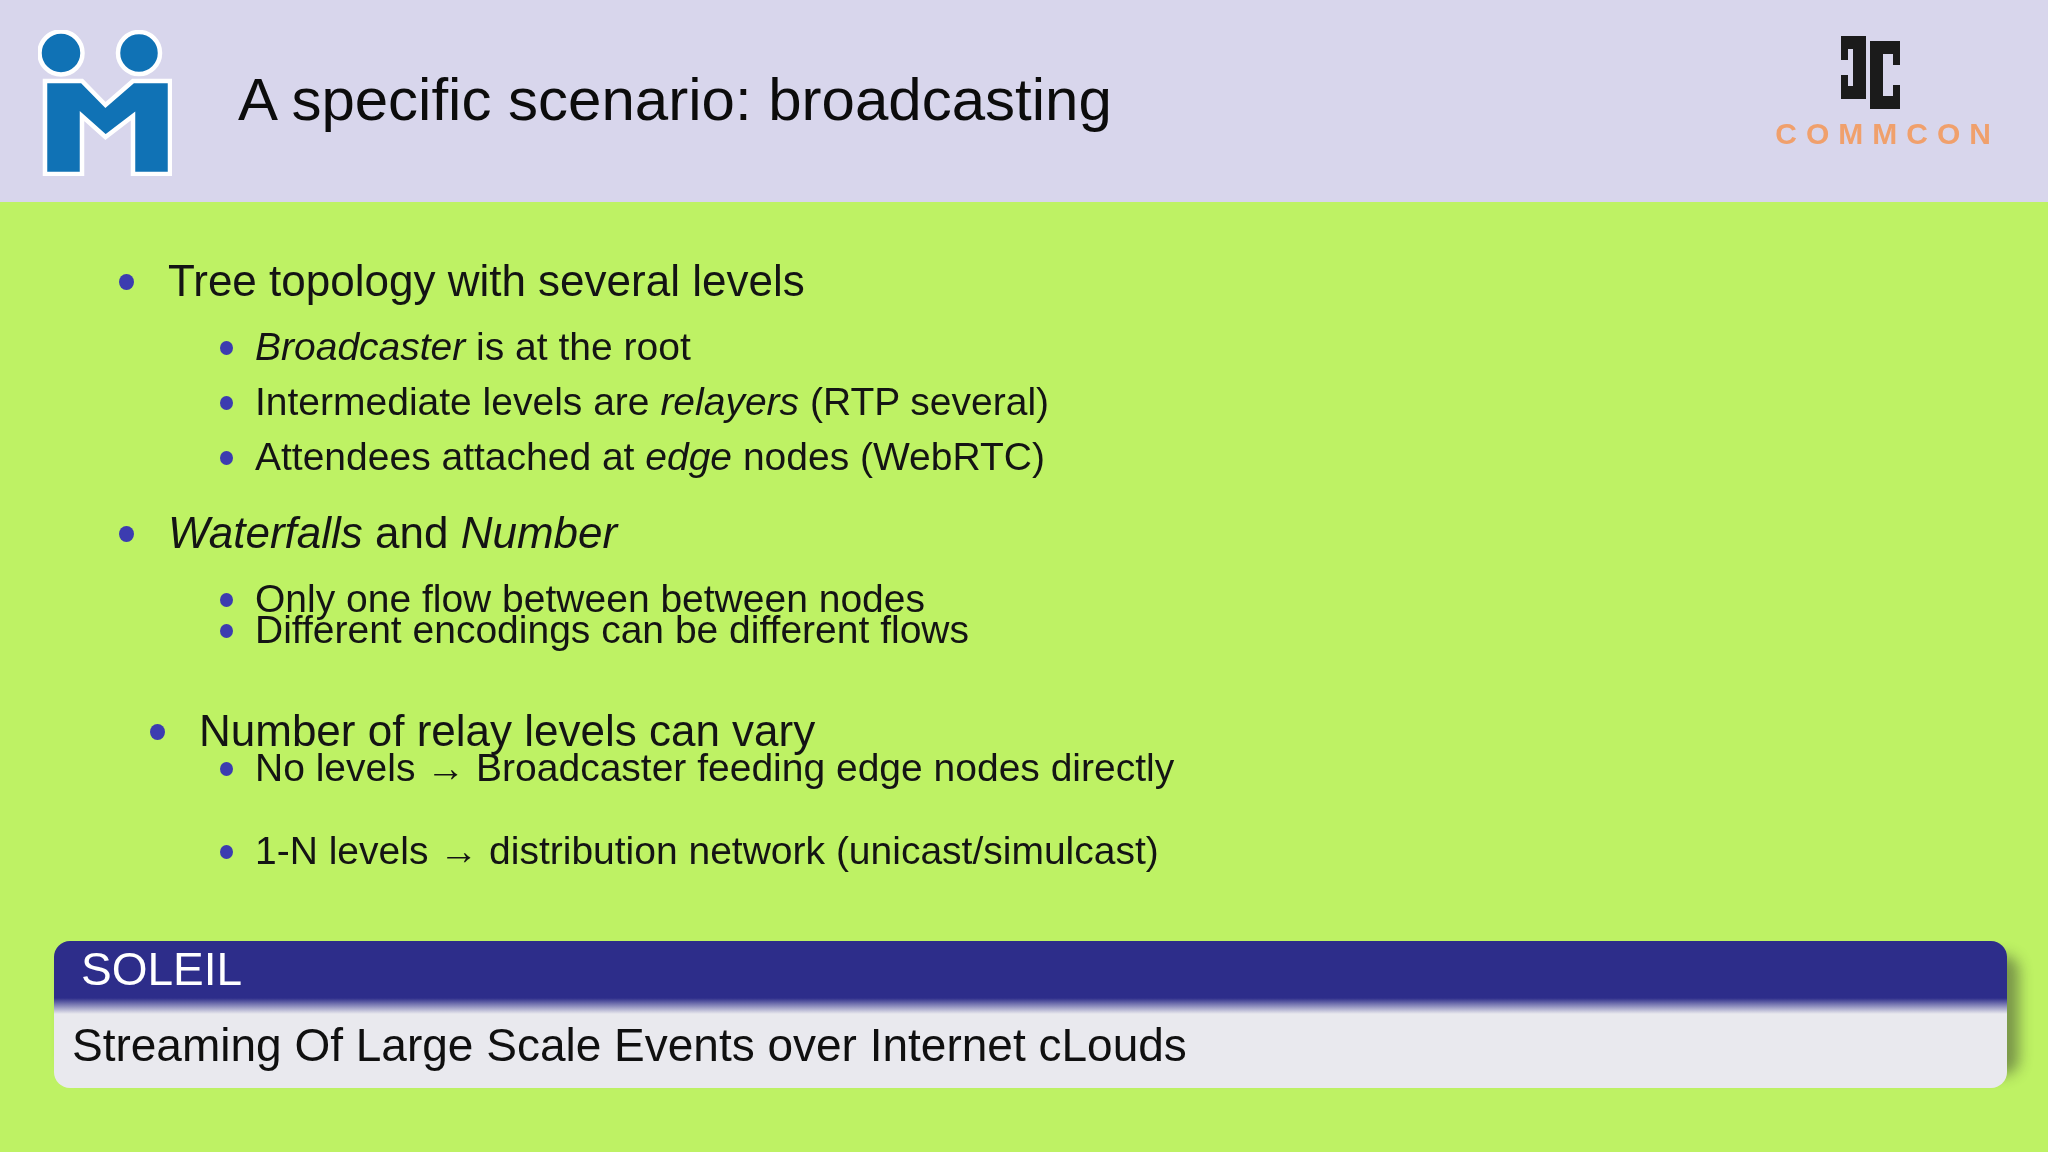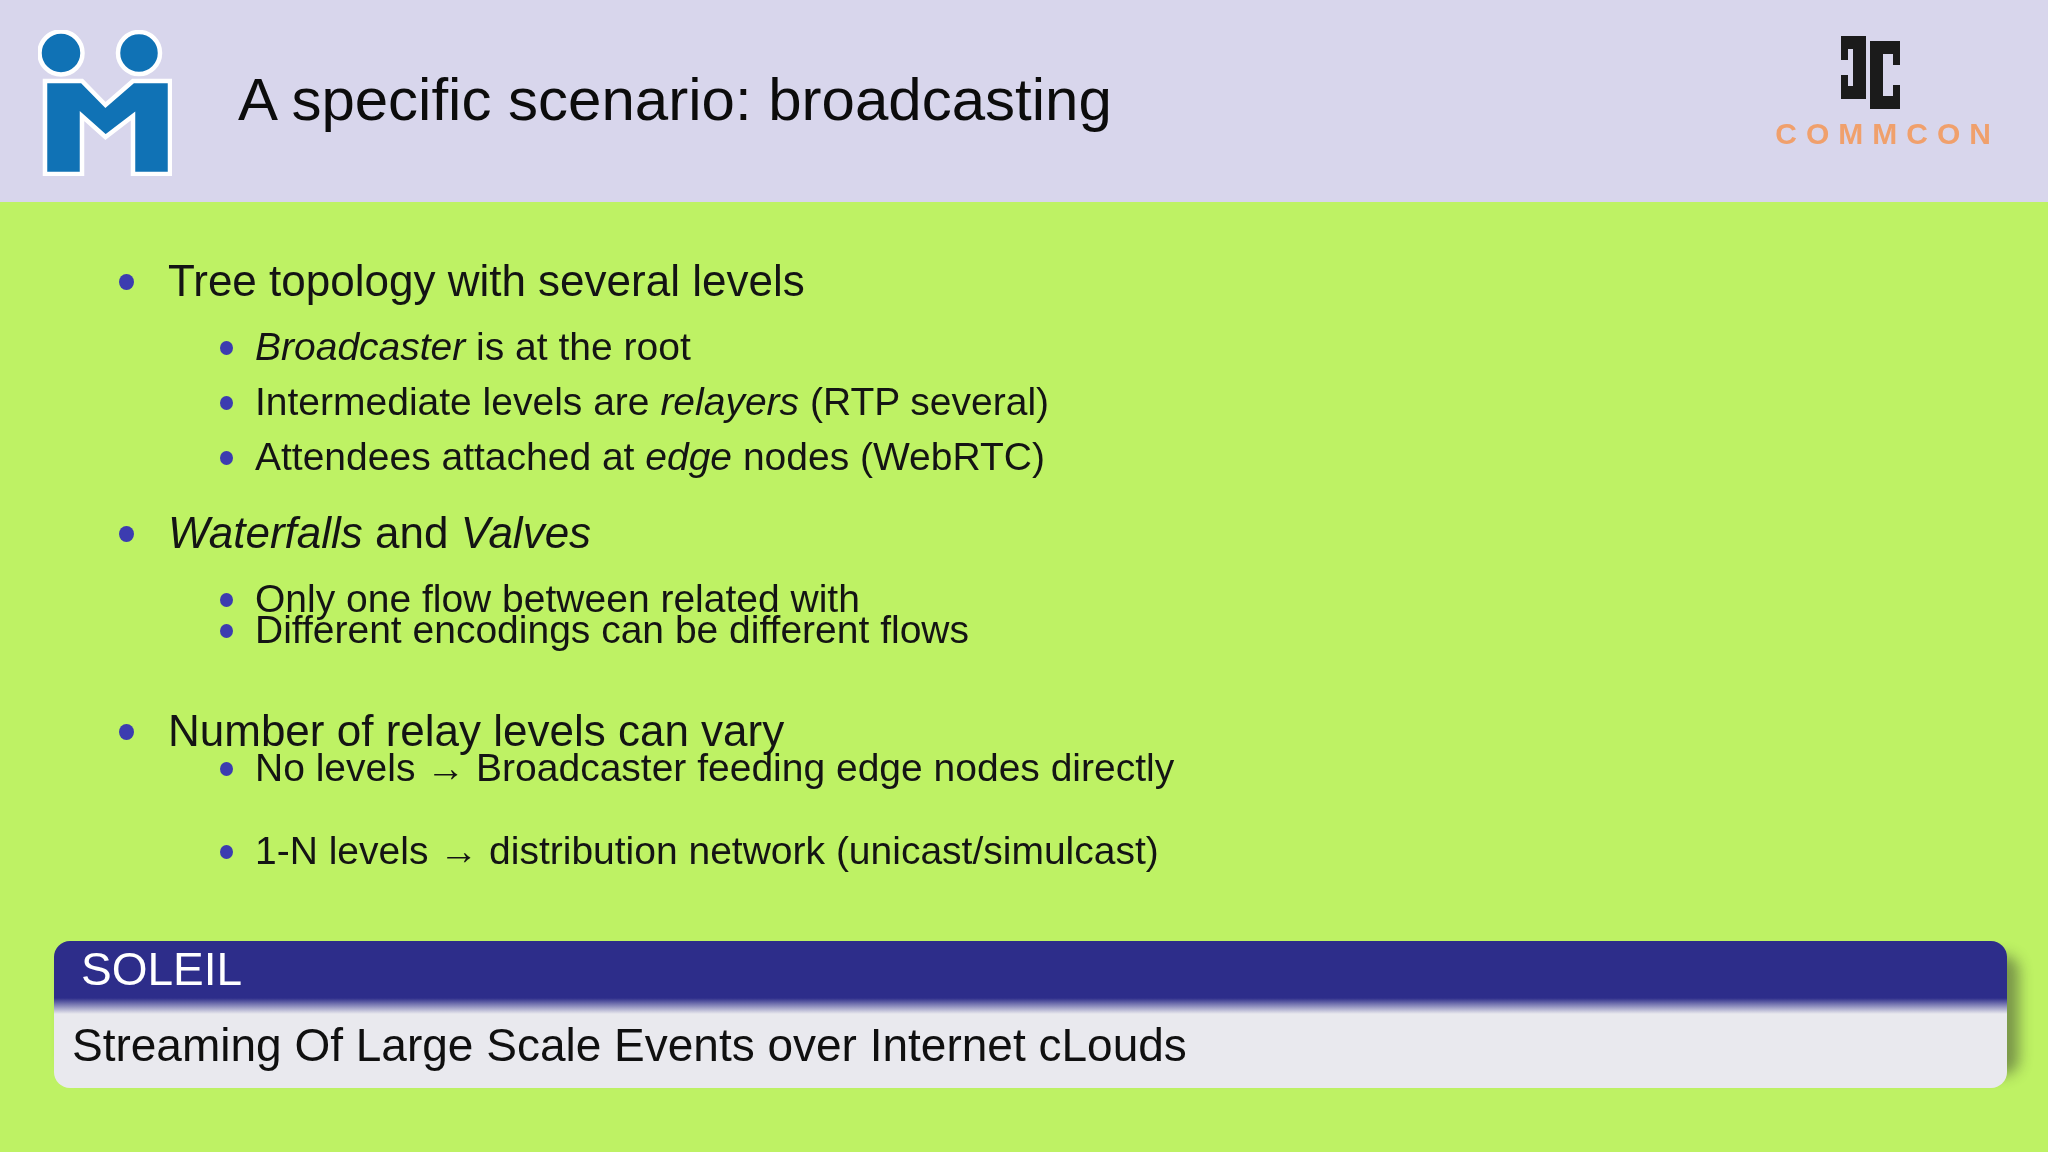--- a/index.html
+++ b/index.html
@@ -96,24 +96,24 @@
       </svg>
       <span class="commcon-word">COMMCON</span>
     </div>
   </div>
 
   <div id="bullet-list">
       <div class="row lvl1" style="top: 259px;"><span class="dot"></span><span>Tree topology with several levels</span></div>
       <div class="row lvl2" style="top: 327px;"><span class="dot"></span><em>Broadcaster</em><span> is at the root</span></div>
       <div class="row lvl2" style="top: 382px;"><span class="dot"></span><span>Intermediate levels are </span><em>relayers</em><span> (RTP several)</span></div>
       <div class="row lvl2" style="top: 437px;"><span class="dot"></span><span>Attendees attached at </span><em>edge</em><span> nodes (WebRTC)</span></div>
-      <div class="row lvl1" style="top: 511px;"><span class="dot"></span><em>Waterfalls</em><span> and </span><em>Valves</em></div>
-      <div class="row lvl2" style="top: 579px;"><span class="dot"></span><span>Only one flow between related with</span></div>
+      <div class="row lvl1" style="top: 511px;"><span class="dot"></span><em>Waterfalls</em><span> and </span><em>Number</em></div>
+      <div class="row lvl2" style="top: 579px;"><span class="dot"></span><span>Only one flow between between nodes</span></div>
       <div class="row lvl2" style="top: 610px;"><span class="dot"></span><span>Different encodings can be different flows</span></div>
-      <div class="row lvl1" style="top: 709px;"><span class="dot"></span><span>Number of relay levels can vary</span></div>
+      <div class="row lvl1" style="top: 709px; margin-left: 31px;"><span class="dot"></span><span>Number of relay levels can vary</span></div>
       <div class="row lvl2" style="top: 748px;"><span class="dot"></span><span>No levels → Broadcaster feeding edge nodes directly</span></div>
       <div class="row lvl2" style="top: 831px;"><span class="dot"></span><span>1-N levels → distribution network (unicast/simulcast)</span></div>
     </div>
 
   <div class="block">
     <div class="block-title">SOLEIL</div>
     <div class="block-body">
       <span>Streaming Of Large Scale Events over Internet cLouds</span>
     </div>
   </div>

